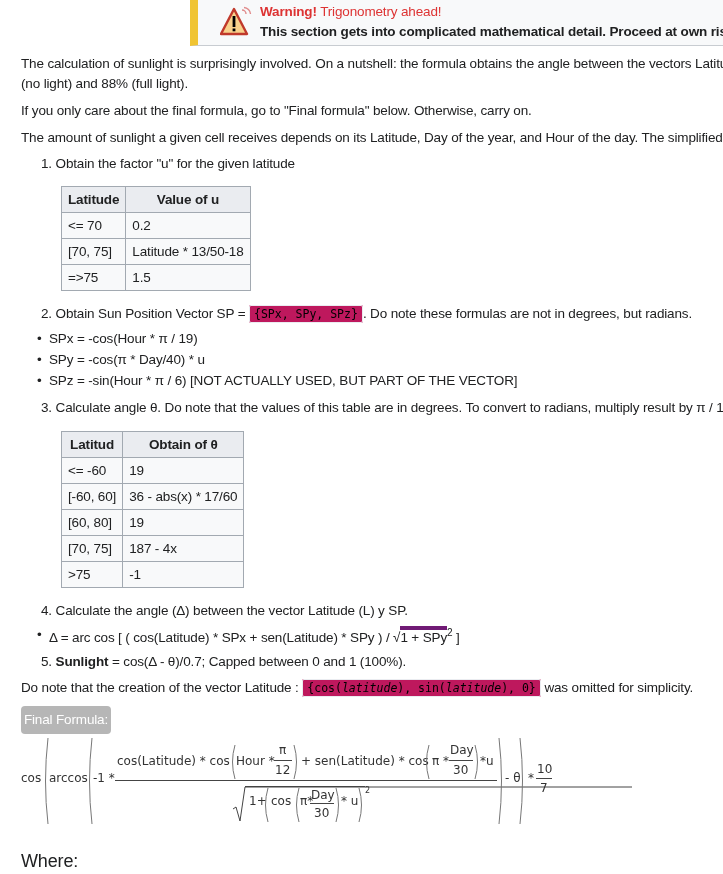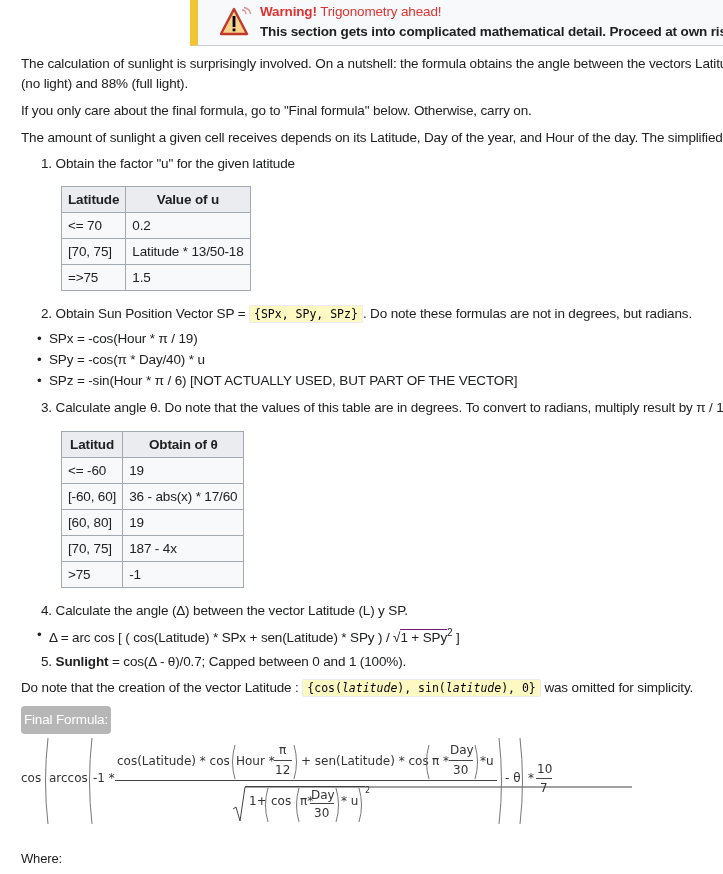--- a/index.html
+++ b/index.html
@@ -17,21 +17,21 @@
   .warning-title { position: absolute; left: 62px; top: 4px; color: #d33; font-size: 13.5px; }
   .warning-title b { font-weight: bold; }
   .warning-text { position: absolute; left: 62px; top: 24px; font-weight: bold; font-size: 13.5px; color: #202122; white-space: nowrap; }
 
   .p { position: absolute; left: 21px; white-space: nowrap; }
   .li { position: absolute; white-space: nowrap; }
   .bullet { position: absolute; white-space: nowrap; left: 49px; }
   .bullet::before { content: "•"; position: absolute; left: -12px; top: 0; }
 
   .code {
-    font-family: "DejaVu Sans Mono", monospace; font-size: 11.5px; background: #fef9c3;
+    font-family: "DejaVu Sans Mono", monospace; font-size: 11.5px; background: #be185d;
     border: 1px solid #eaecf0; border-radius: 2px; padding: 1px 4px; color: #000;
     letter-spacing: 0;
   }
   .code i { font-style: italic; }
 
   table.wt {
     position: absolute; border-collapse: collapse; background: #f8f9fa;
     border: 1px solid #a2a9b1; font-size: 13.5px;
   }
   table.wt th, table.wt td { border: 1px solid #a2a9b1; padding: 0 6px; height: 25px; text-align: left; white-space: nowrap; }
@@ -41,21 +41,21 @@
     position: absolute; left: 21px; top: 706px; width: 90px; height: 28px;
     background: #b6b6b6; color: #ffffff; border-radius: 4px;
     font-size: 13.5px; line-height: 28px; text-align: center;
   }
 
   .formula { position: absolute; left: 0; top: 736px; width: 723px; height: 90px; font-family: "DejaVu Sans", sans-serif; font-size: 12px; color: #333; }
   .f { position: absolute; white-space: nowrap; letter-spacing: 0; }
   .frac-line { position: absolute; height: 1px; background: #444; }
   svg.paren { position: absolute; overflow: visible; }
 
-  .where { position: absolute; left: 21px; top: 851px; font-size: 13px; }
+  .where { position: absolute; left: 21px; top: 851px; font-size: 18px; }
 </style>
 </head>
 <body>
 
 <div class="warning-box">
   <svg class="warning-icon" viewBox="0 0 34 32">
     <path d="M14 3 L27 28 L1 28 Z" fill="#f8d18b" stroke="#c0392b" stroke-width="2.4" stroke-linejoin="round"></path>
     <rect x="12.6" y="10" width="2.8" height="11" fill="#000"></rect>
     <rect x="12.6" y="22.5" width="2.8" height="2.8" fill="#000"></rect>
     <path d="M22 4 a4 4 0 0 1 4 4" fill="none" stroke="#e08a8a" stroke-width="1.4"></path>
@@ -130,21 +130,21 @@
     </tr>
     <tr>
       <td>&gt;75</td>
       <td>-1</td>
     </tr>
   </tbody>
 </table>
 
 <div class="li" style="left:41px; top:603px">4. Calculate the angle (Δ) between the vector Latitude (L) y SP.</div>
 <div class="bullet" style="top:627px">
-  <span>Δ = arc cos [ ( cos(Latitude) * SPx + sen(Latitude) * SPy ) / √</span><span style="border-top:1px solid #701a75">1 + SPy</span><sup style="font-size:10px">2</sup><span> ]</span>
+  <span>Δ = arc cos [ ( cos(Latitude) * SPx + sen(Latitude) * SPy ) / √</span><span style="border-top:4px solid #701a75">1 + SPy</span><sup style="font-size:10px">2</sup><span> ]</span>
 </div>
 
 <div class="li" style="left:41px; top:654px">
   <span>5. </span><b>Sunlight</b><span> = cos(Δ - θ)/0.7; Capped between 0 and 1 (100%).</span>
 </div>
 
 <div class="p" style="top:680px">
   <span>Do note that the creation of the vector Latitude : </span><span class="code"><span>{cos(</span><i>latitude</i><span>), sin(</span><i>latitude</i><span>), 0}</span></span><span> was omitted for simplicity.</span>
 </div>
 

